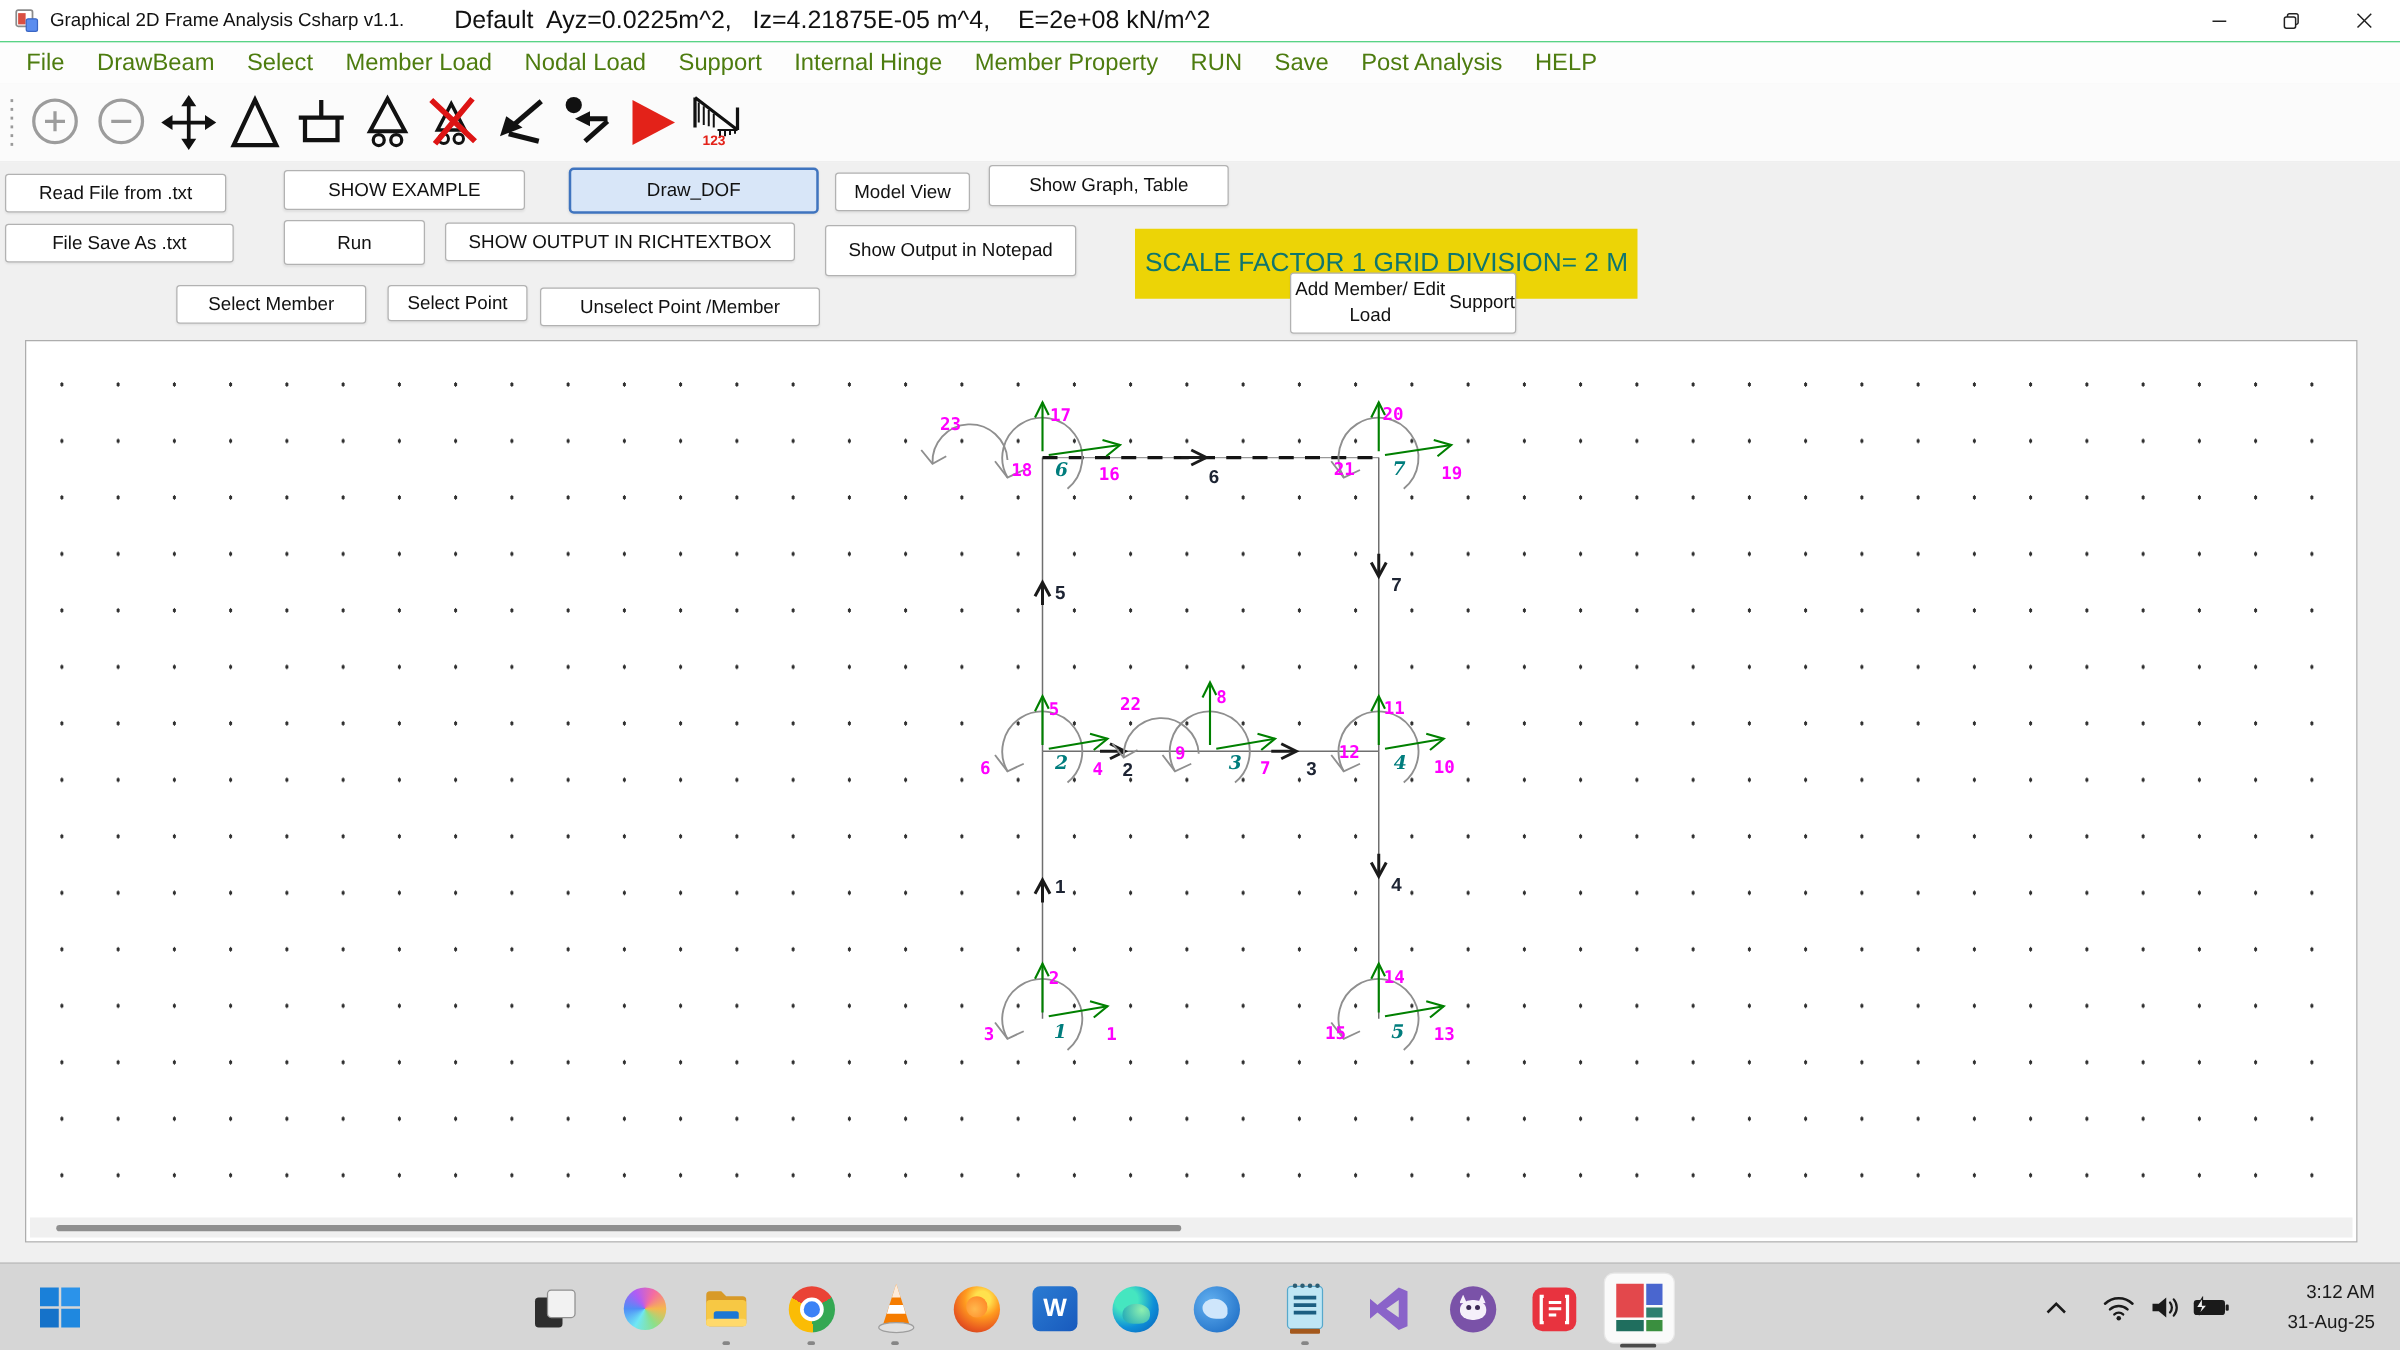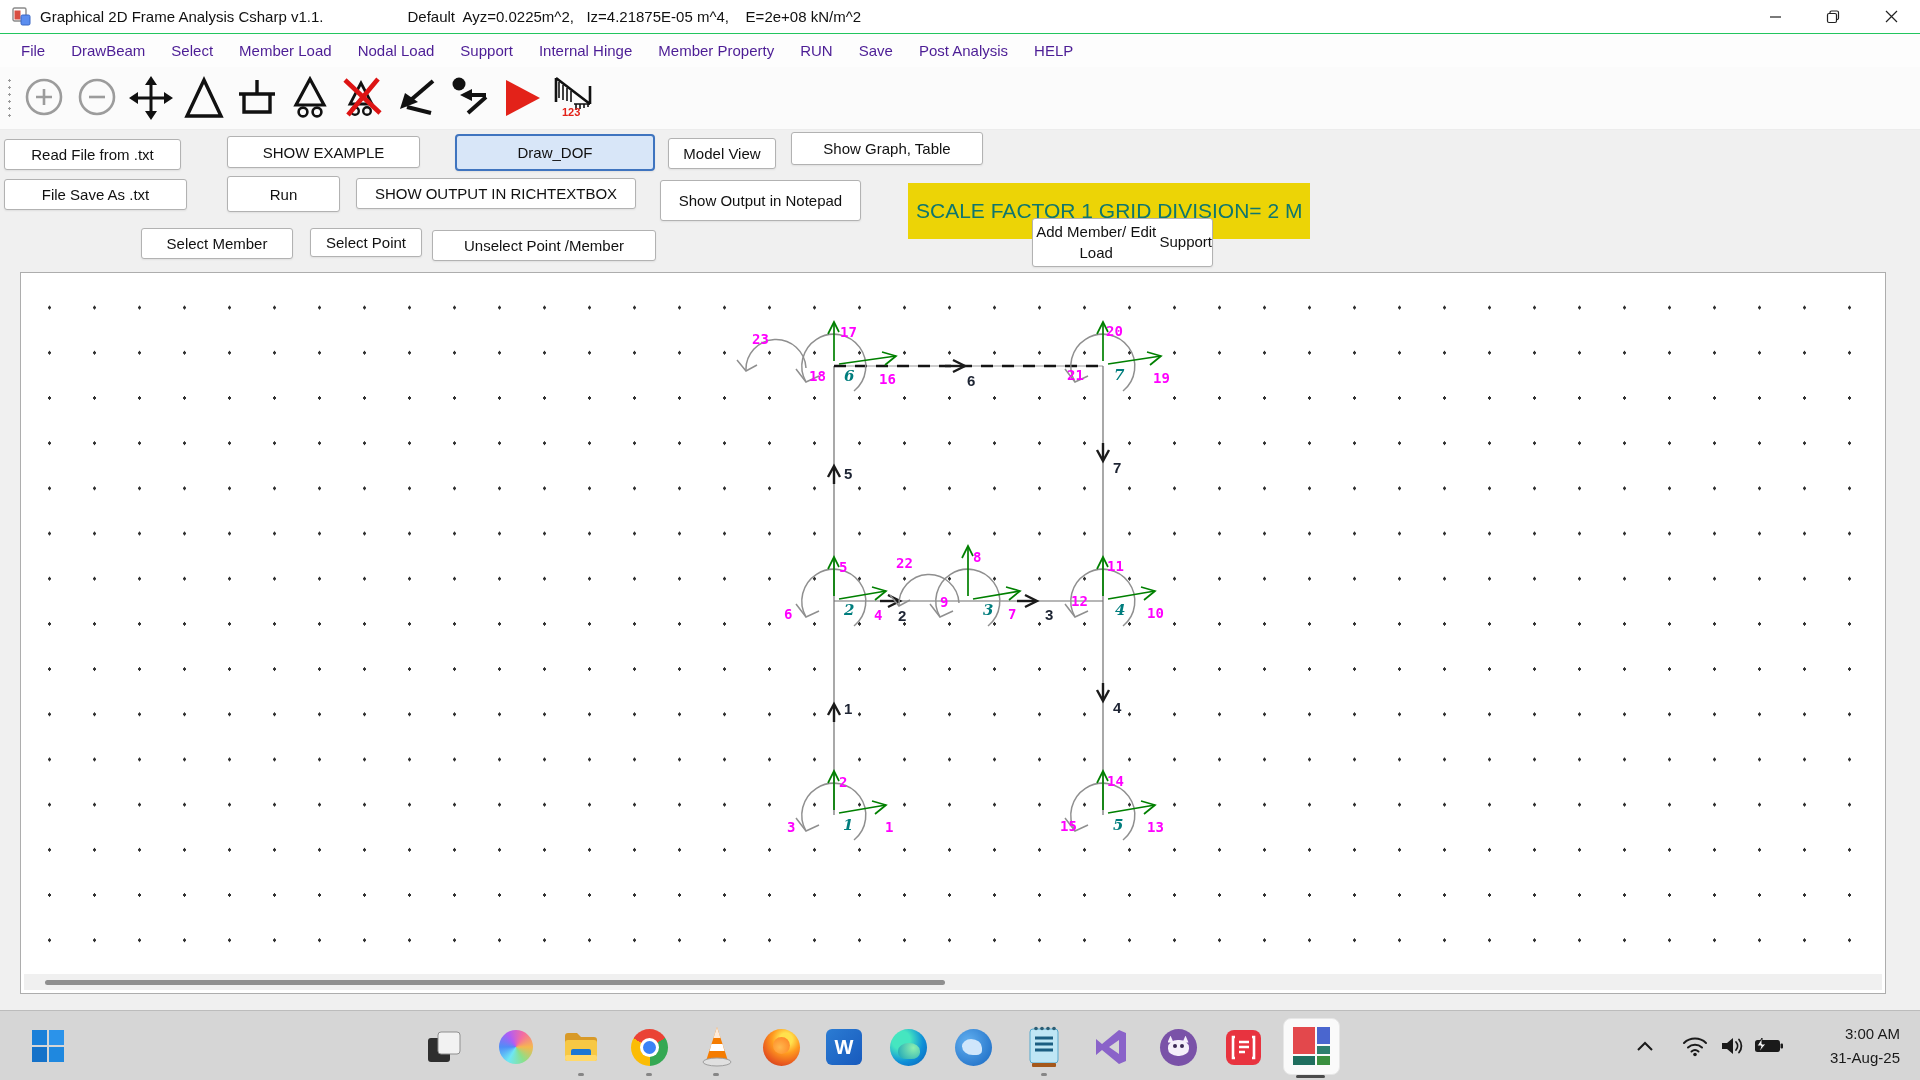--- a/index.html
+++ b/index.html
@@ -3,27 +3,27 @@
 <meta charset="utf-8">
 <style>
   html,body{margin:0;padding:0}
   body{width:1920px;height:1080px;position:relative;overflow:hidden;background:#f0f0f0;
        font-family:"Liberation Sans",sans-serif;color:#111}
   
   .titlebar{position:absolute;left:0;top:0;width:1920px;height:33px;background:#fff;
             border-bottom:1px solid #22c55e;display:flex;align-items:center}
   .appicon{margin-left:12px}
   .title{font-size:15px;margin-left:9px;white-space:pre}
-  .defaults{font-size:15px;margin-left:84px;white-space:pre}
+  .defaults{font-size:20px;margin-left:40px;white-space:pre}
   .win-controls{position:absolute;right:0;top:0;height:33px;display:flex}
   .win-btn{width:58px;height:33px;display:flex;align-items:center;justify-content:center}
   
   .menubar{position:absolute;left:0;top:34px;width:1920px;height:33px;background:#fdfdfd;
            display:flex;align-items:center;padding-left:8px;box-sizing:border-box}
-  .menu-item{font-size:15px;padding:0 13px;color:#4c1d95}
+  .menu-item{font-size:19px;padding:0 13px;color:#4d7c0f}
   
   .toolbar{position:absolute;left:0;top:67px;width:1920px;height:62px;background:#fbfbfb;
            border-bottom:1px solid #ececec;display:flex;align-items:center}
   .grip{width:5px;height:42px;margin:0 6px 0 7px;
         background-image:radial-gradient(circle 1.3px,#9a9a9a 98%,transparent);
         background-size:5px 7px}
   .tool{width:53px;height:56px;display:flex;align-items:center;justify-content:center}
   
   .btn{position:absolute;background:#fff;border:1px solid #b2b2b2;border-radius:3px;
        font-size:15px;display:flex;align-items:center;justify-content:center;text-align:center;
@@ -449,16 +449,16 @@
     </svg>
   </div>
   <div class="tb" style="left:1752px;top:22px;width:34px;height:26px">
     <svg width="30" height="18" viewBox="0 0 30 18">
       <rect x="1" y="3" width="25" height="12" rx="2.5" fill="#1a1a1a"></rect>
       <rect x="26.5" y="6.5" width="2.5" height="5" rx="1" fill="#1a1a1a"></rect>
       <path d="M8 1 L3 9 H7 L5 15 L12 7 H8 Z" fill="#f0f0f0" stroke="#1a1a1a" stroke-width="1"></path>
     </svg>
   </div>
   <div class="clock">
-    <div>3:00 AM</div>
+    <div>3:12 AM</div>
     <div>31-Aug-25</div>
   </div>
 </div>
 
 </body></html>

